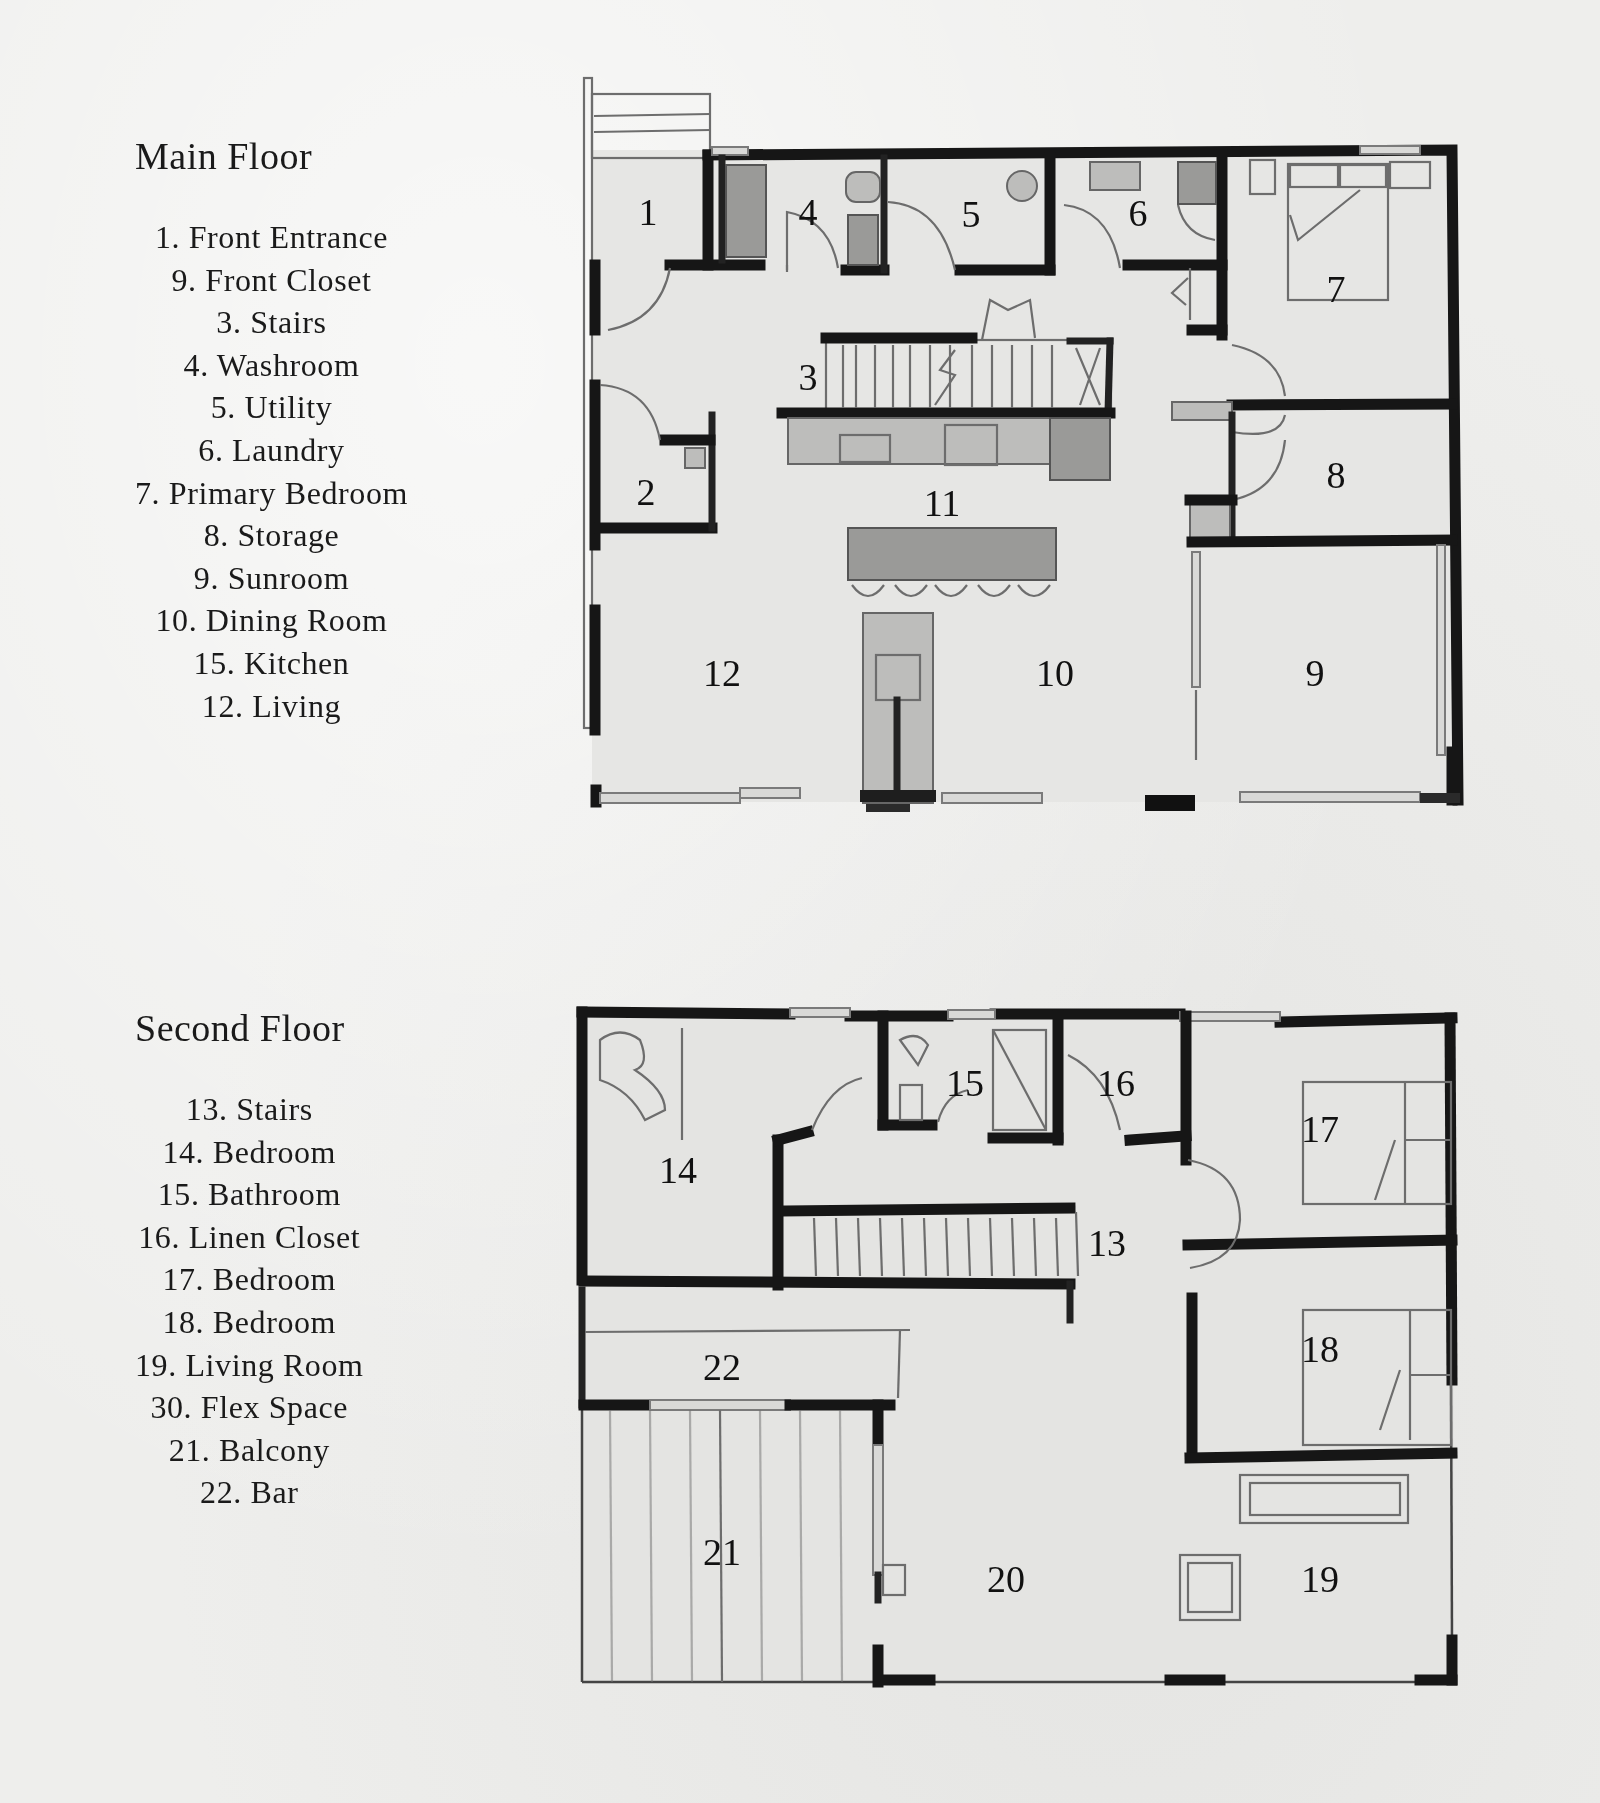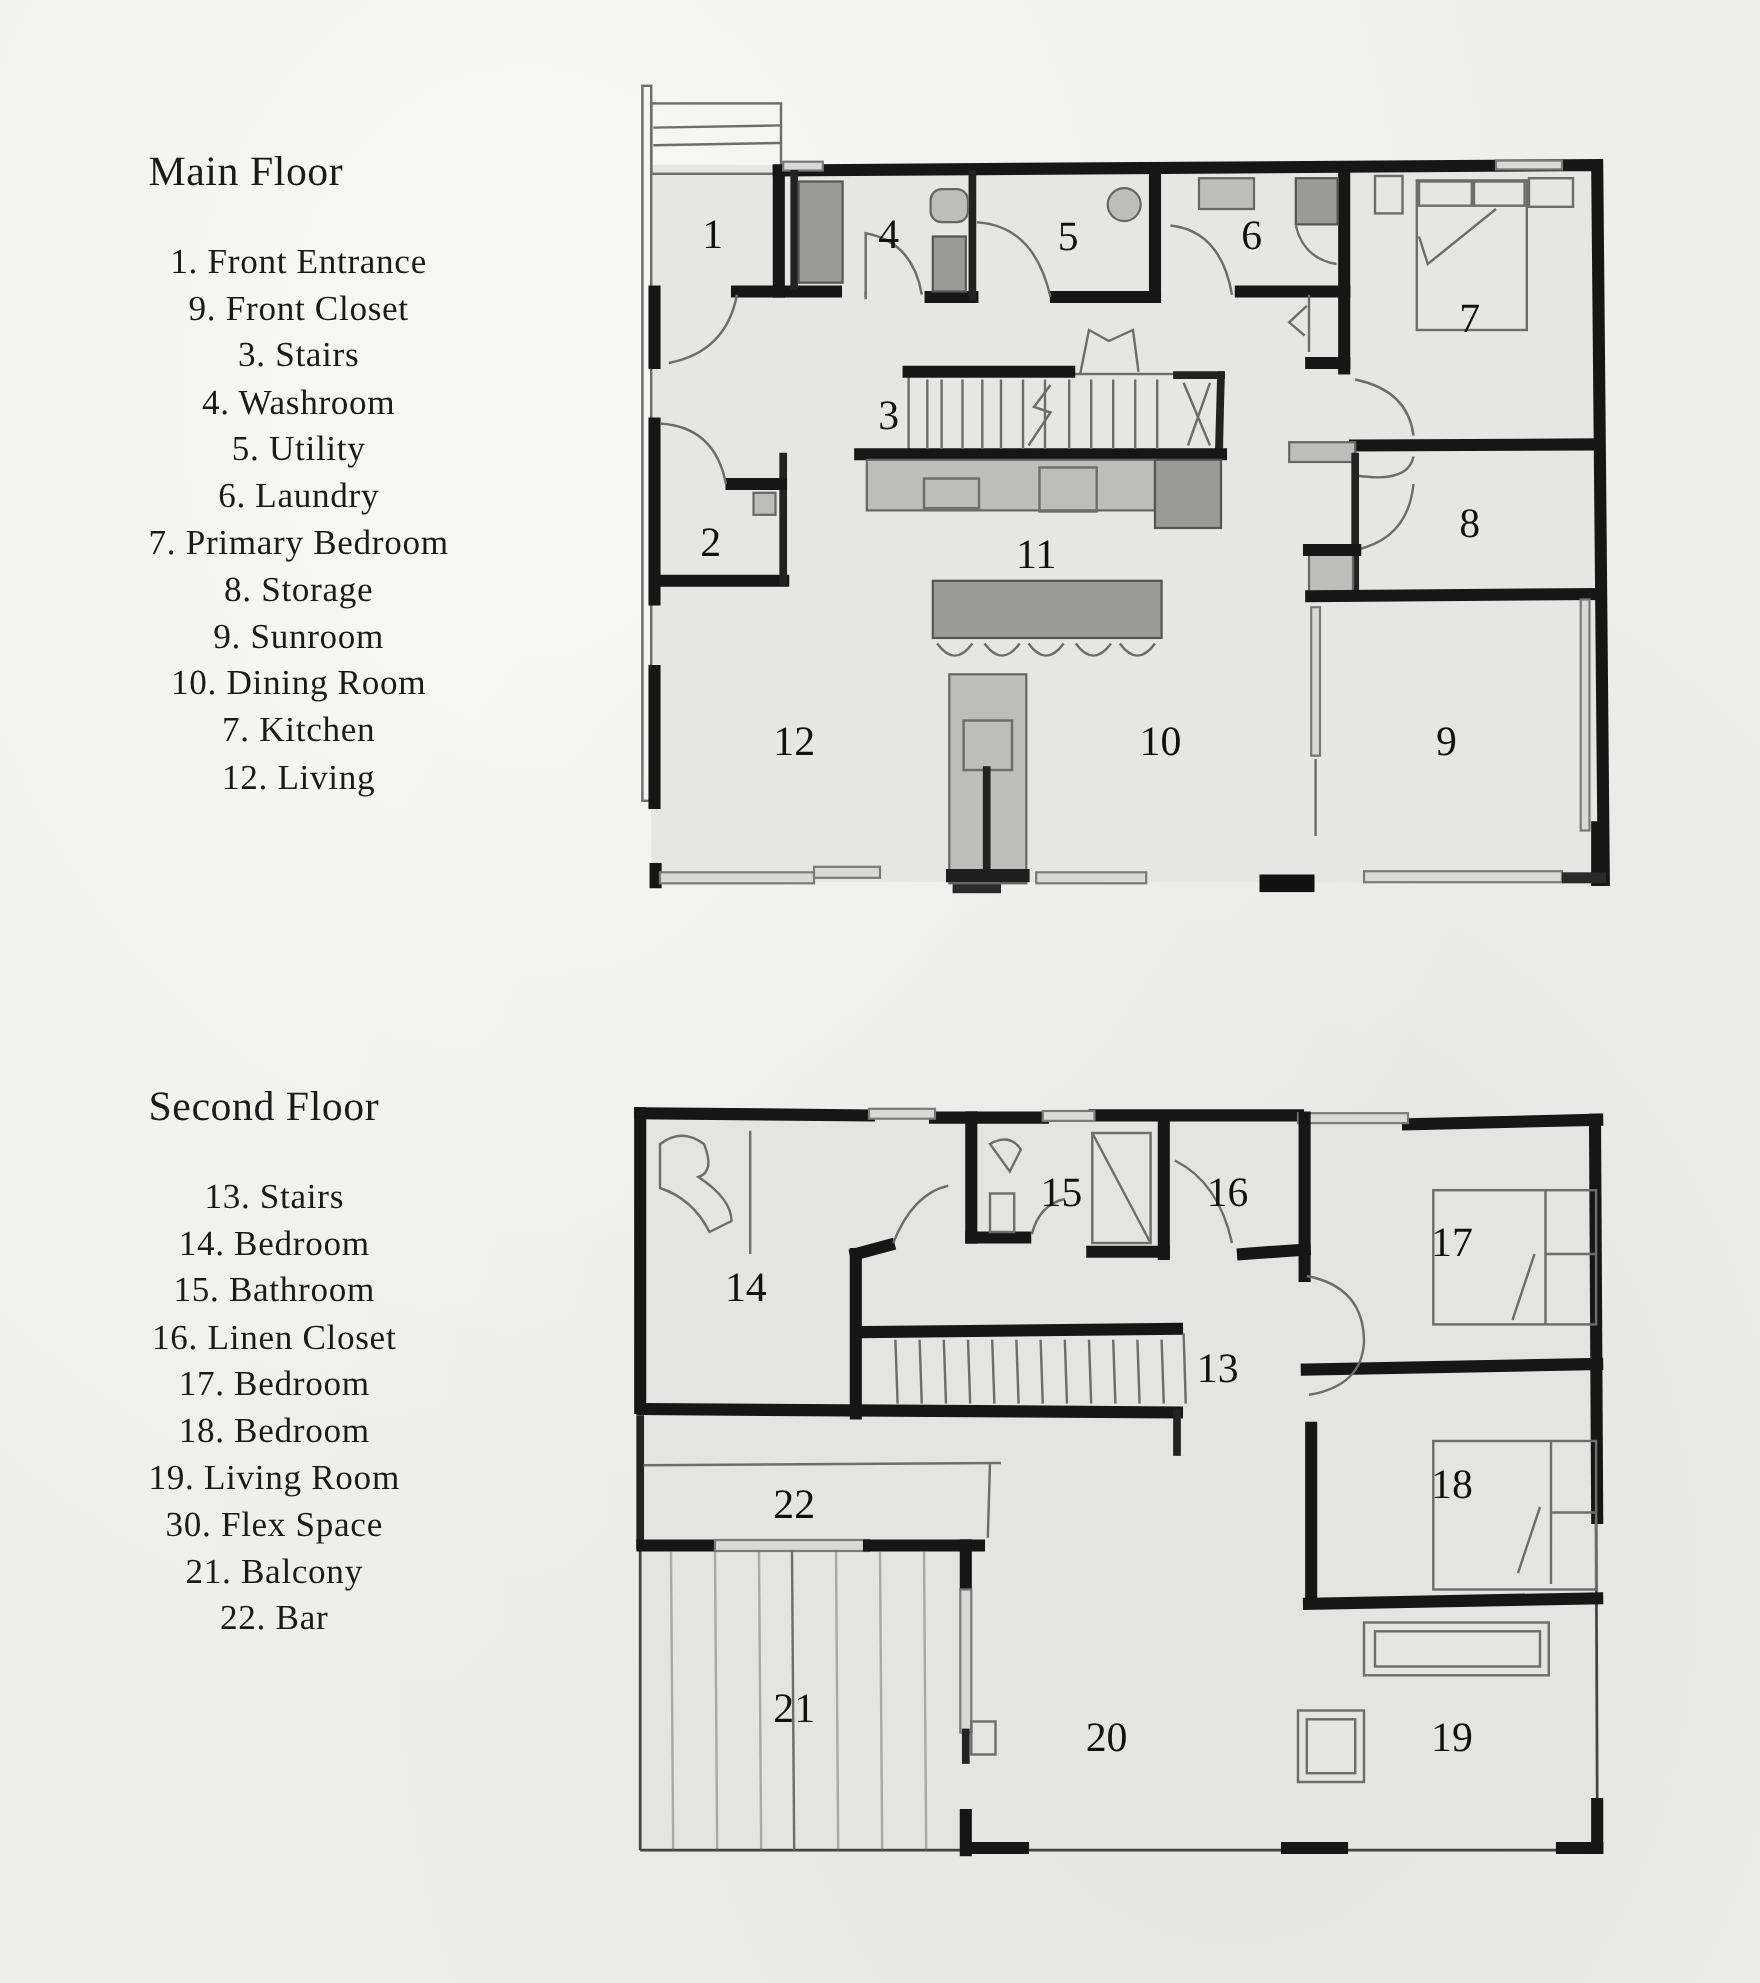--- a/index.html
+++ b/index.html
@@ -19,21 +19,21 @@
   .legend {
     position: absolute; left: 135px;
     font-family: "Liberation Serif", "DejaVu Serif", serif;
   }
   .legend h2 {
     font-weight: normal; font-size: 38px; margin: 0 0 38px 0; letter-spacing: 0.5px;
   }
   .legend ol { list-style: none; margin: 0; padding: 0; }
   .legend li { font-size: 32px; line-height: 42.6px; letter-spacing: 0.6px; white-space: nowrap; text-align: center; }
   .legend-main { top: 134px; }
-  .legend-second { top: 984px; }
+  .legend-second { top: 1006px; }
   svg.plan { position: absolute; left: 0; top: 0; }
   .wall { stroke: #161616; stroke-width: 11; stroke-linecap: square; fill: none; }
   .wall-thin { stroke: #222; stroke-width: 7; fill: none; stroke-linecap: square; }
   .pencil { stroke: #6d6d6d; stroke-width: 2.2; fill: none; }
   .pencil-d { stroke: #444; stroke-width: 2.5; fill: none; }
   .window { stroke: #7a7a7a; stroke-width: 2; fill: #d9d9d7; }
   .shade { fill: #9a9a98; stroke: #555; stroke-width: 2; }
   .shade-l { fill: #bdbdbb; stroke: #666; stroke-width: 2; }
   .room-label {
     font-family: "Liberation Serif", "DejaVu Serif", serif;
@@ -51,21 +51,21 @@
     <li>1. Front Entrance</li>
     <li>9. Front Closet</li>
     <li>3. Stairs</li>
     <li>4. Washroom</li>
     <li>5. Utility</li>
     <li>6. Laundry</li>
     <li>7. Primary Bedroom</li>
     <li>8. Storage</li>
     <li>9. Sunroom</li>
     <li>10. Dining Room</li>
-    <li>7. Kitchen</li>
+    <li>15. Kitchen</li>
     <li>12. Living</li>
   </ol>
 </div>
 
 <div class="legend legend-second">
   <h2>Second Floor</h2>
   <ol>
     <li>13. Stairs</li>
     <li>14. Bedroom</li>
     <li>15. Bathroom</li>

